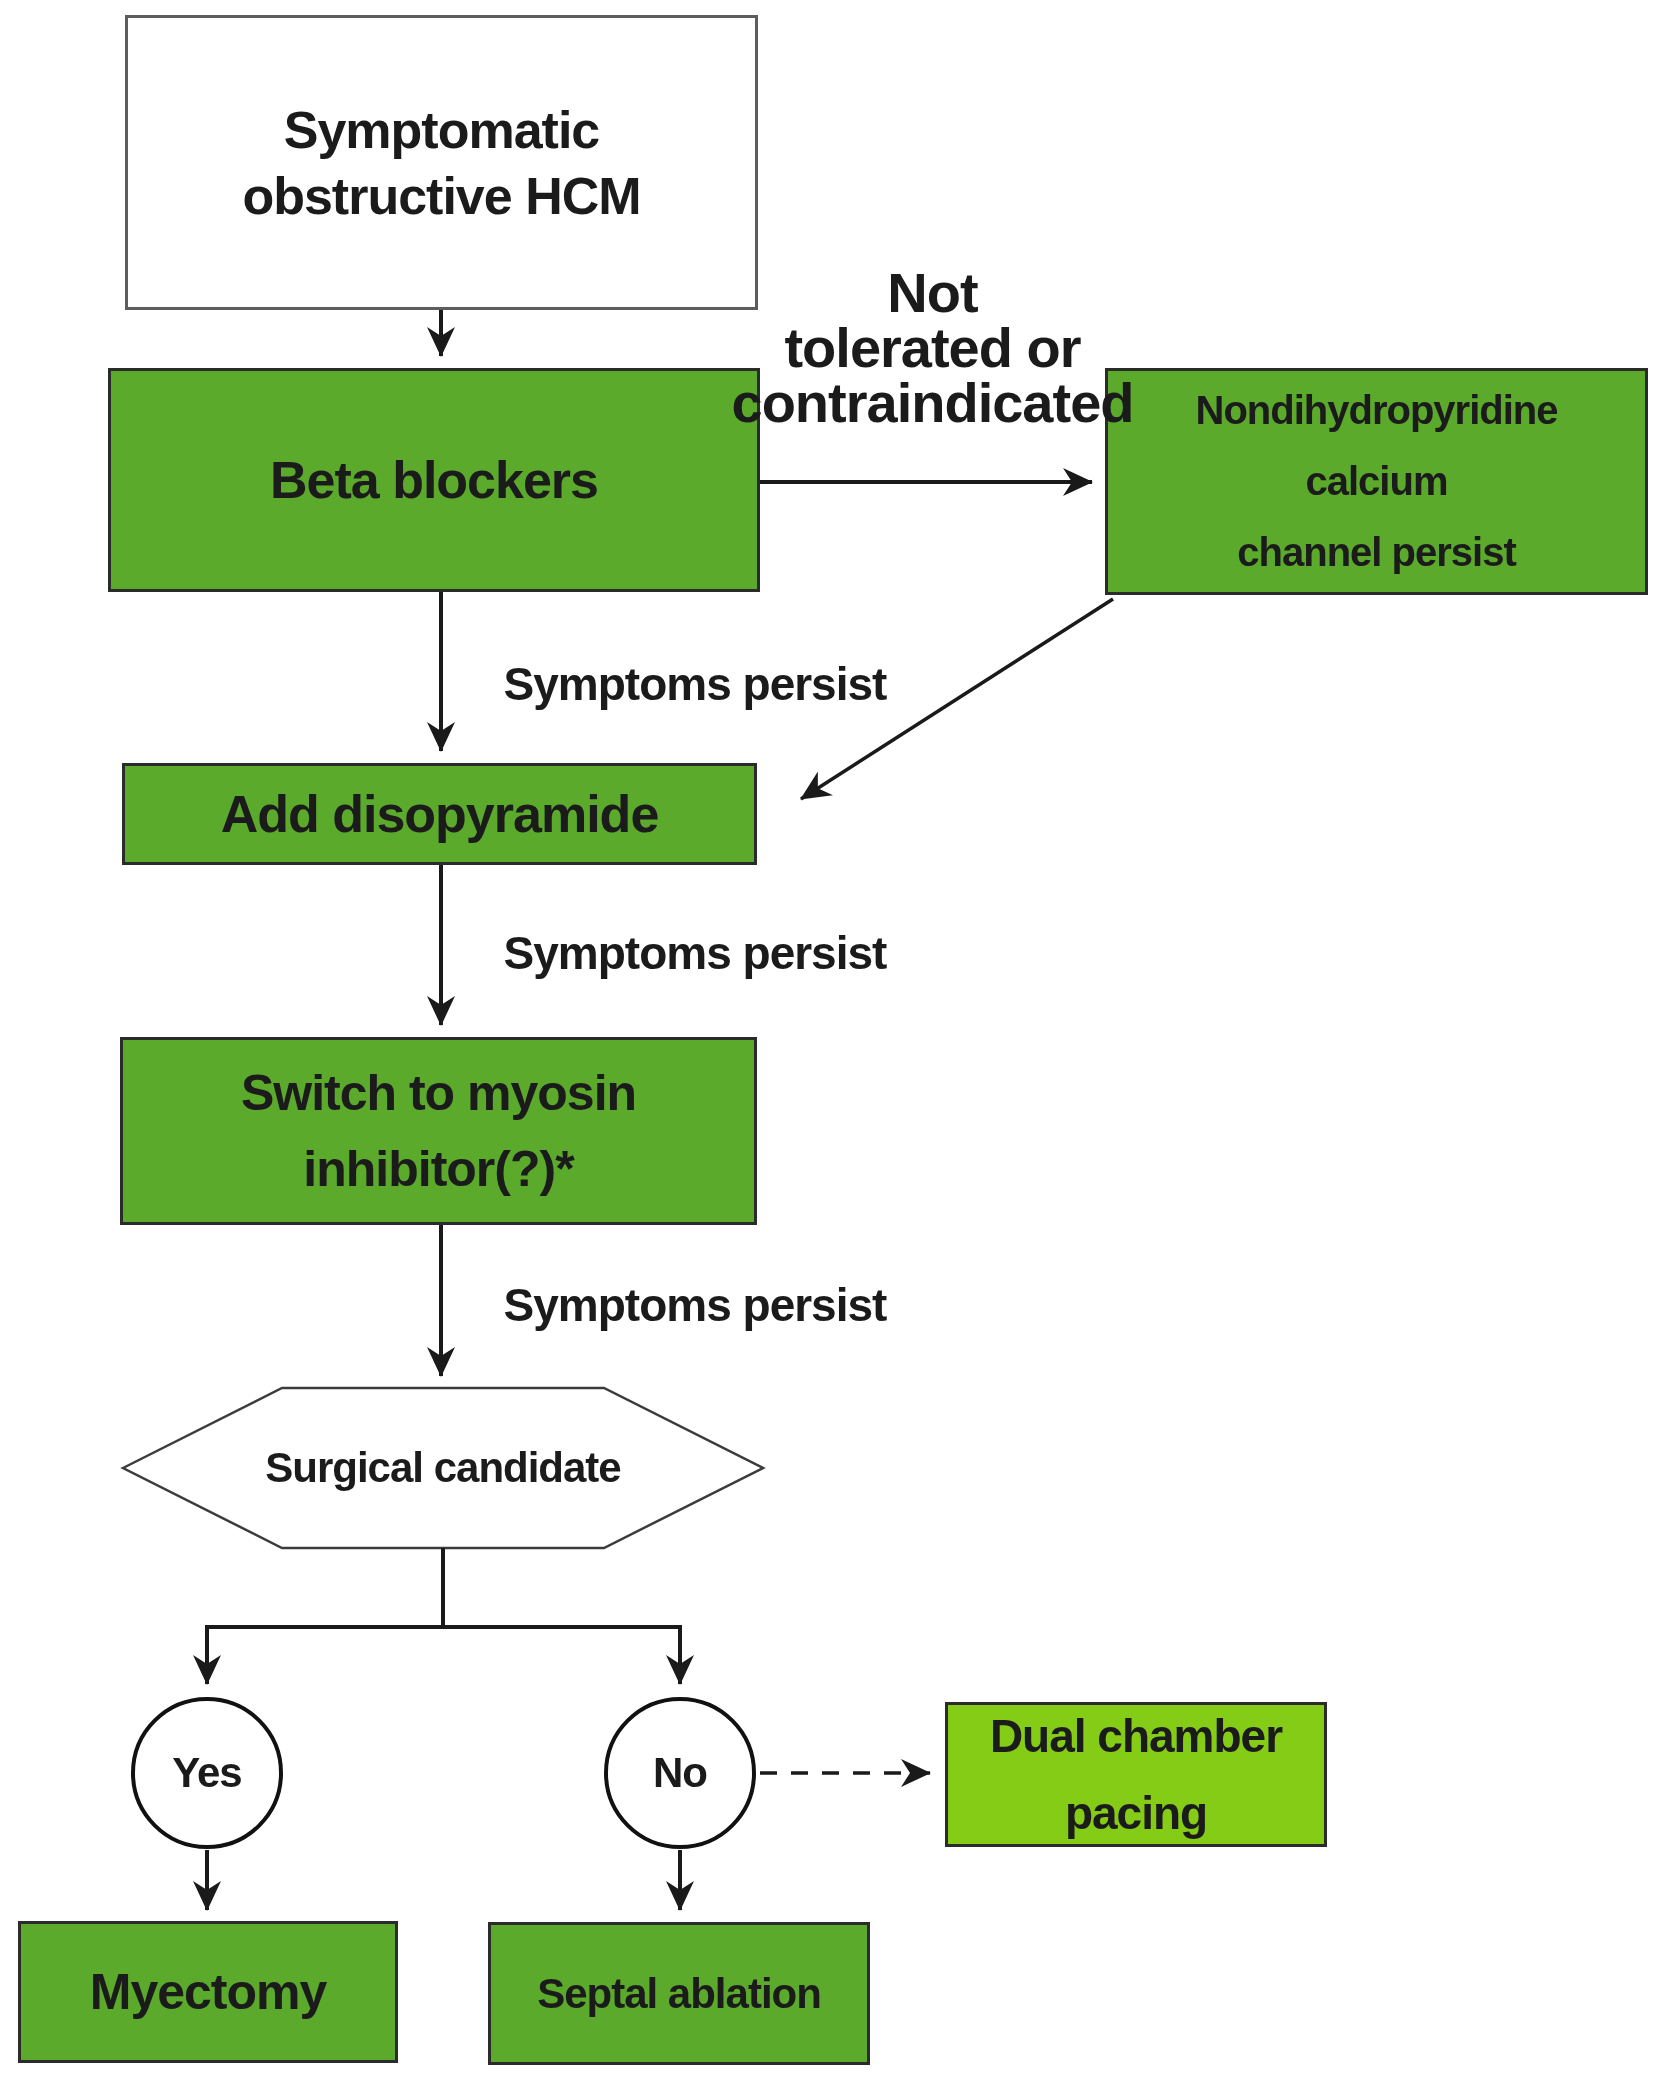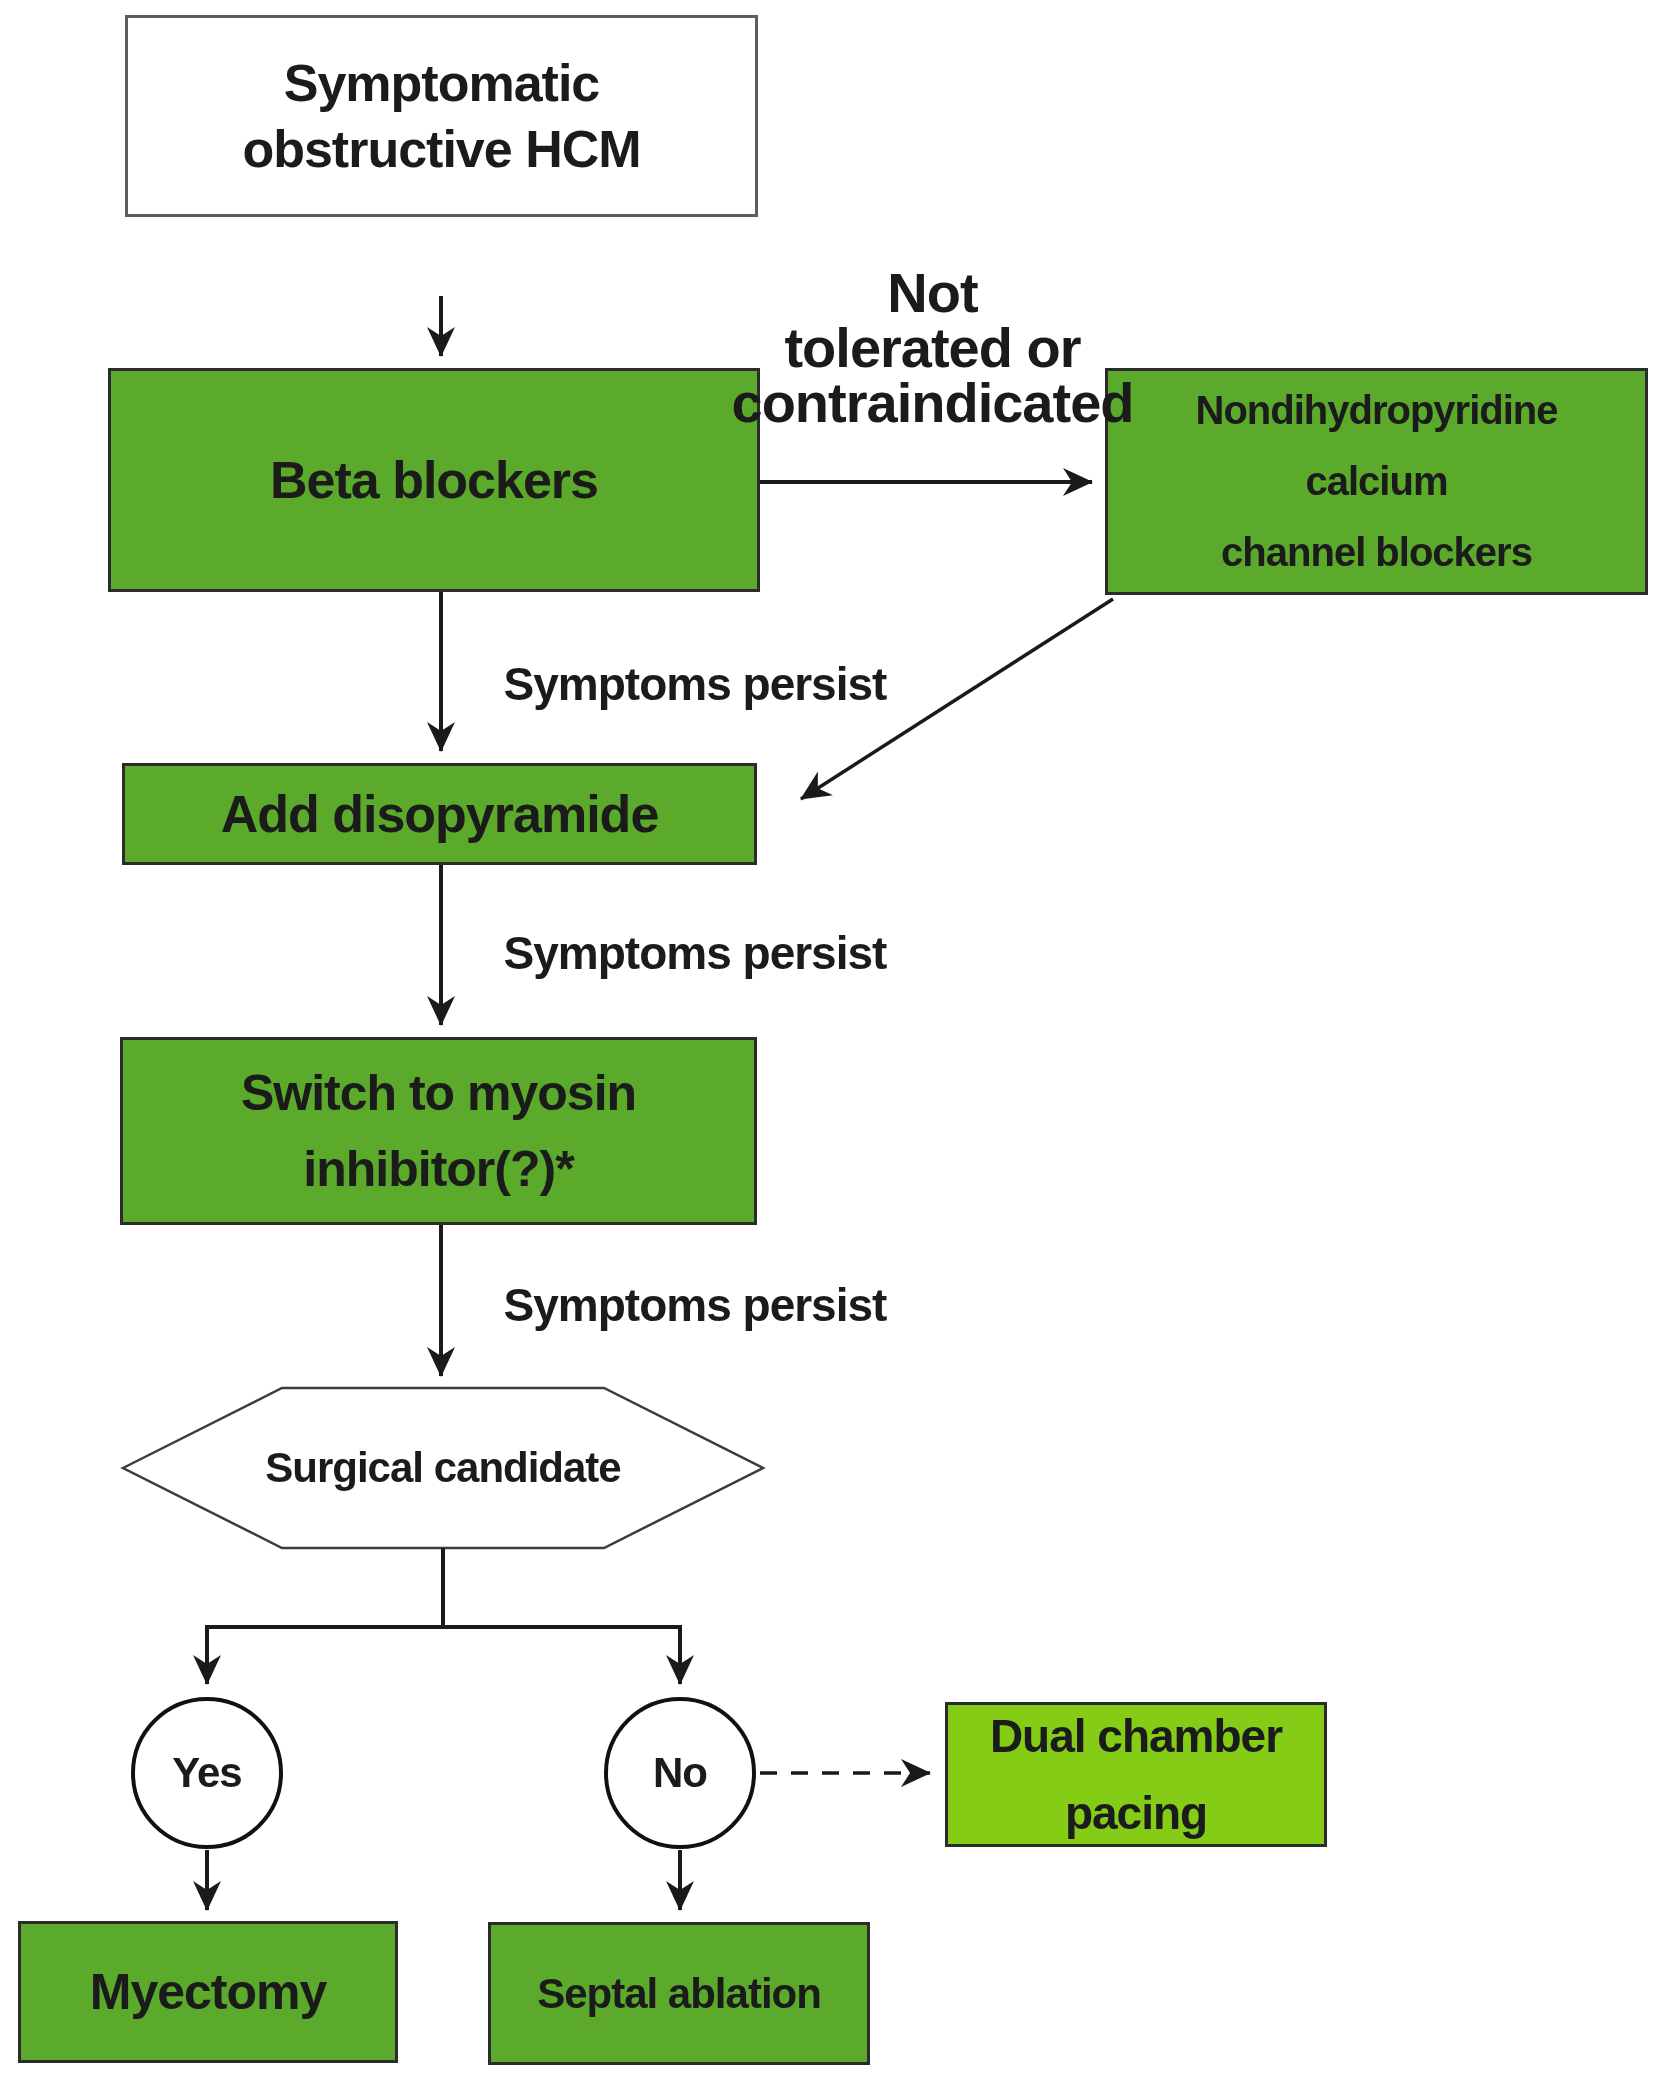--- a/index.html
+++ b/index.html
@@ -56,33 +56,33 @@
 
     <path d="M207,1627 L207,1684" stroke="#1a1a1a" stroke-width="4" fill="none" marker-end="url(#arrow)"></path>
     <path d="M680,1627 L680,1684" stroke="#1a1a1a" stroke-width="4" fill="none" marker-end="url(#arrow)"></path>
 
     <path d="M207,1850 L207,1910" stroke="#1a1a1a" stroke-width="4" fill="none" marker-end="url(#arrow)"></path>
     <path d="M680,1850 L680,1910" stroke="#1a1a1a" stroke-width="4" fill="none" marker-end="url(#arrow)"></path>
 
     <path d="M760,1773 L930,1773" stroke="#1a1a1a" stroke-width="3.5" stroke-dasharray="17 14" fill="none" marker-end="url(#arrow)"></path>
   </svg>
 
-  <div class="node whitebox fs52" style="left:125px;top:15px;width:633px;height:202px;">
+  <div class="node whitebox fs52" style="left:125px;top:15px;width:633px;height:295px;">
     <div>Symptomatic</div>
     <div>obstructive HCM</div>
   </div>
 
   <div class="node green fs52" style="left:108px;top:368px;width:652px;height:224px;">
     <div>Beta blockers</div>
   </div>
 
   <div class="node green" style="left:1105px;top:368px;width:543px;height:227px;font-size:40px;line-height:71px;">
     <div>Nondihydropyridine</div>
     <div>calcium</div>
-    <div>channel blockers</div>
+    <div>channel persist</div>
   </div>
 
   <div class="node green fs52" style="left:122px;top:763px;width:635px;height:102px;">
     <div>Add disopyramide</div>
   </div>
 
   <div class="node green" style="left:120px;top:1037px;width:637px;height:188px;font-size:50px;line-height:76px;">
     <div>Switch to myosin</div>
     <div>inhibitor(?)*</div>
   </div>

